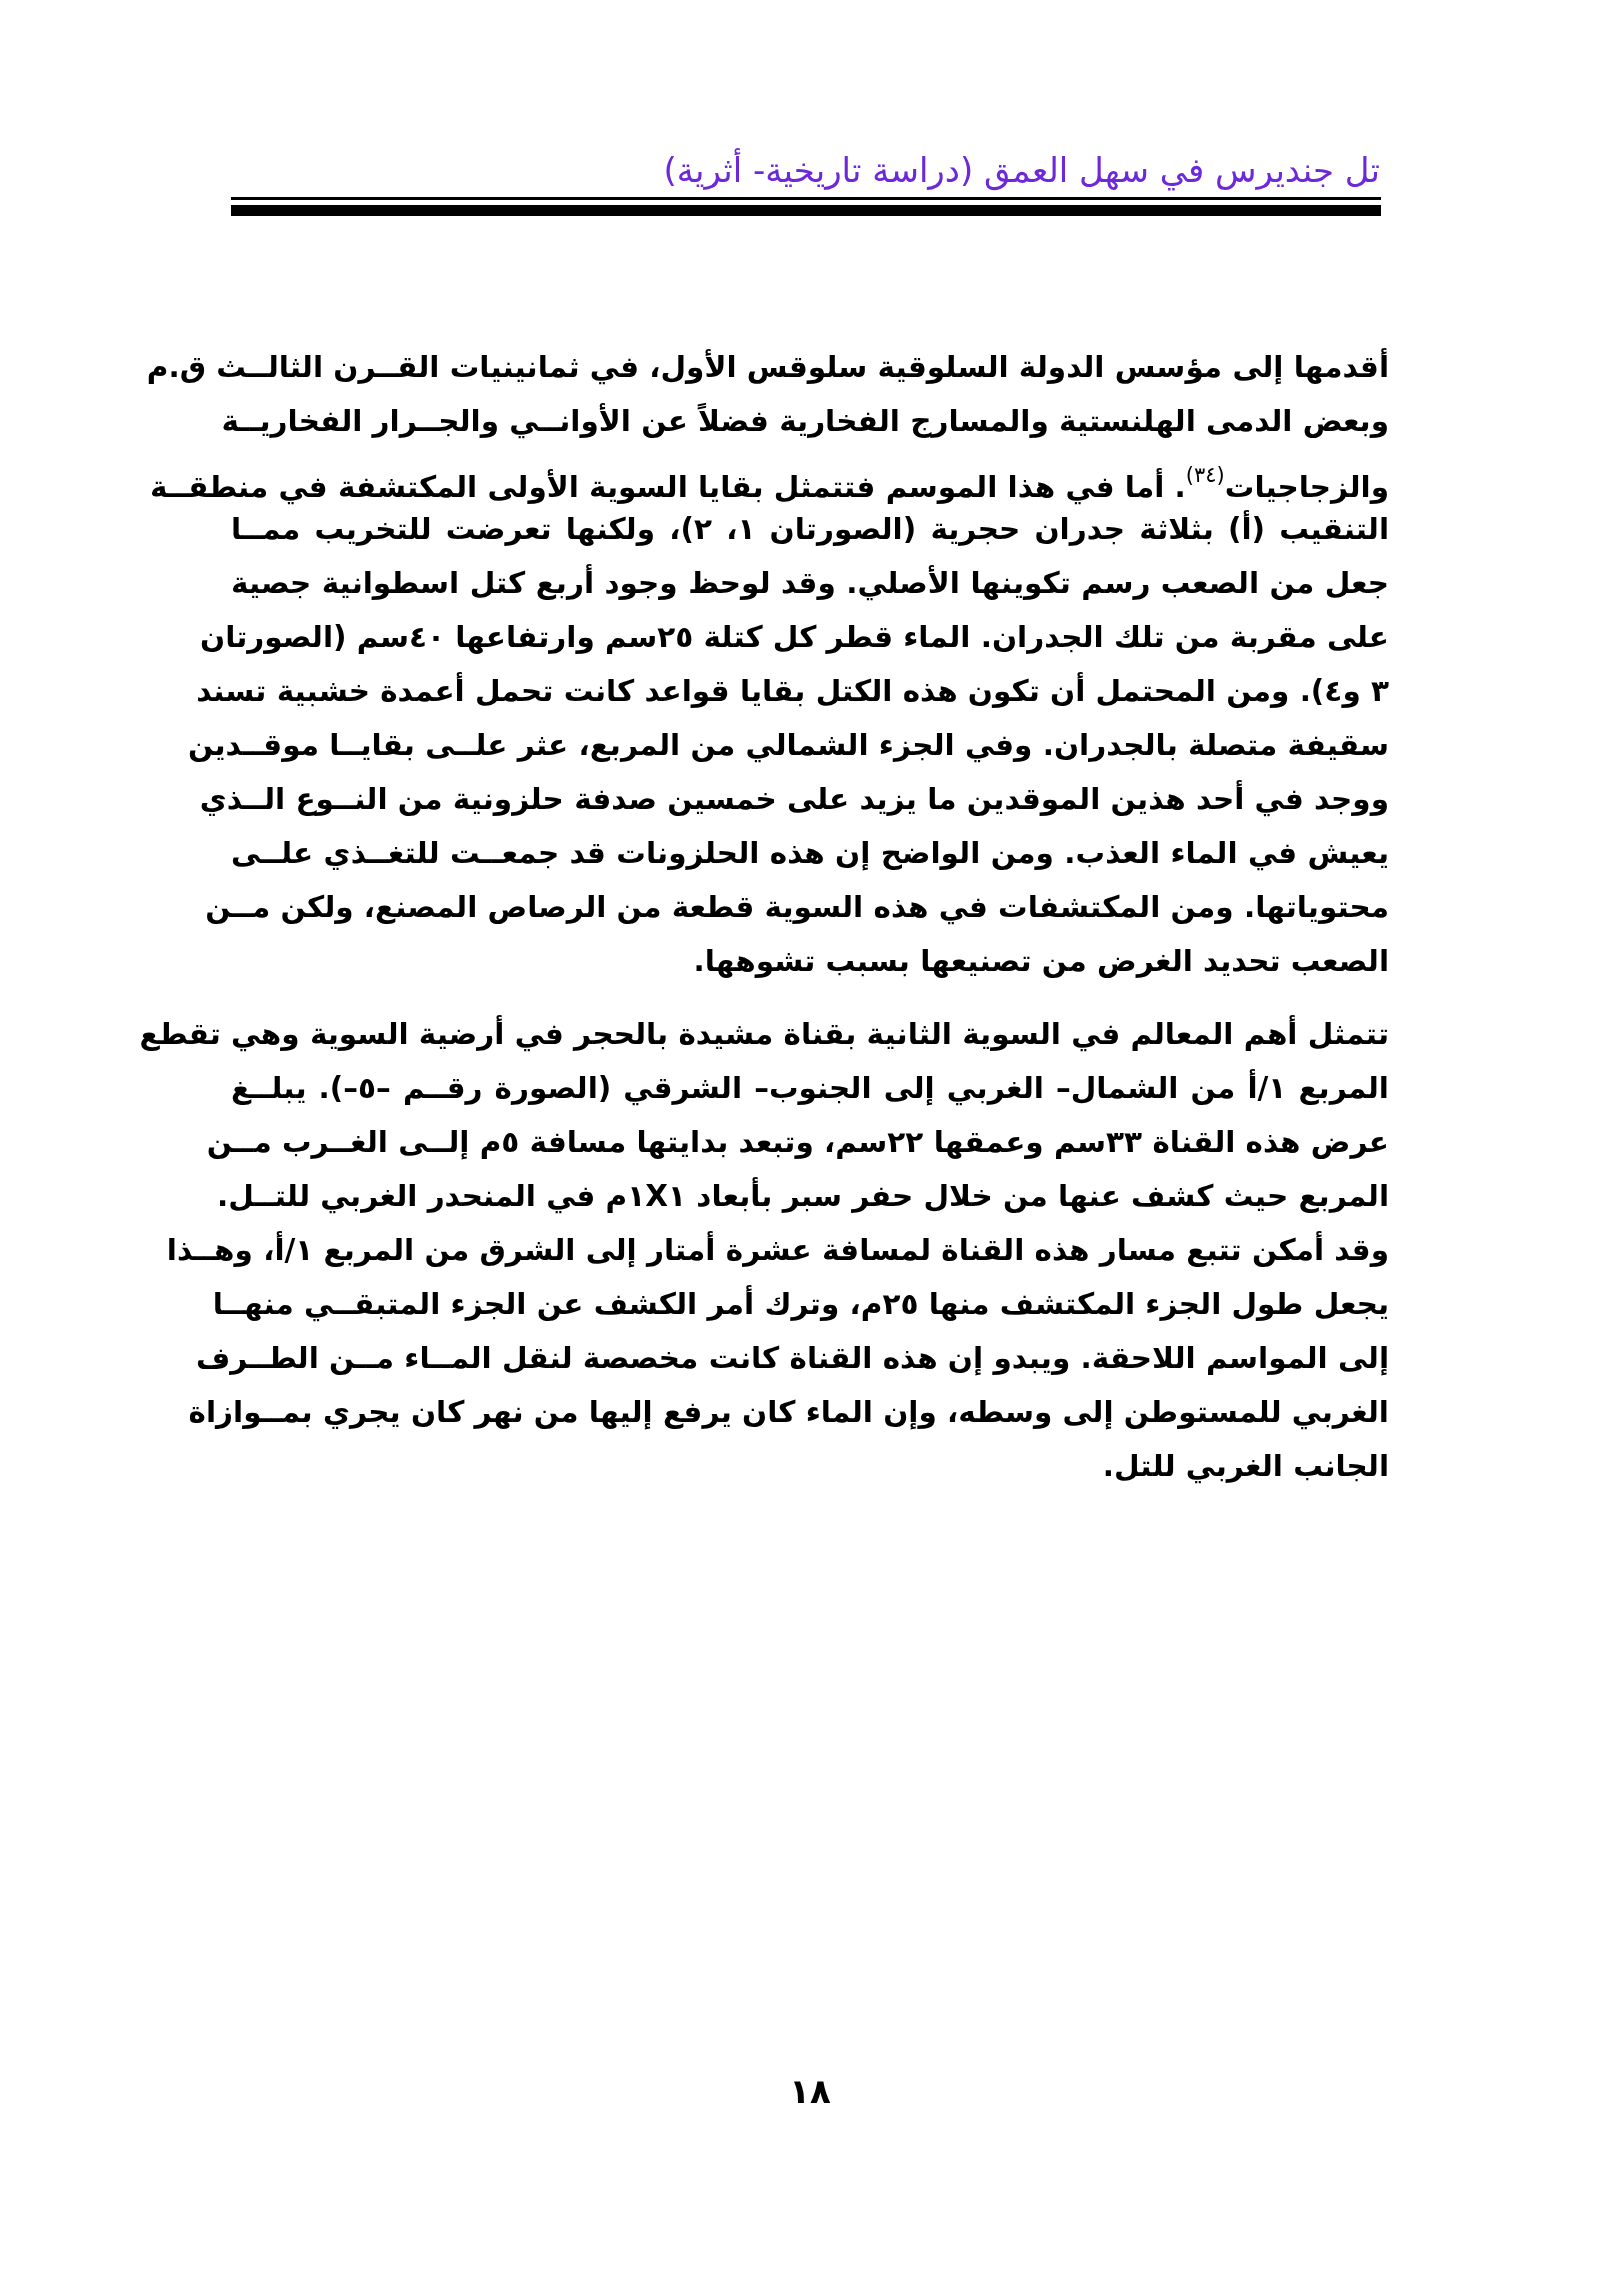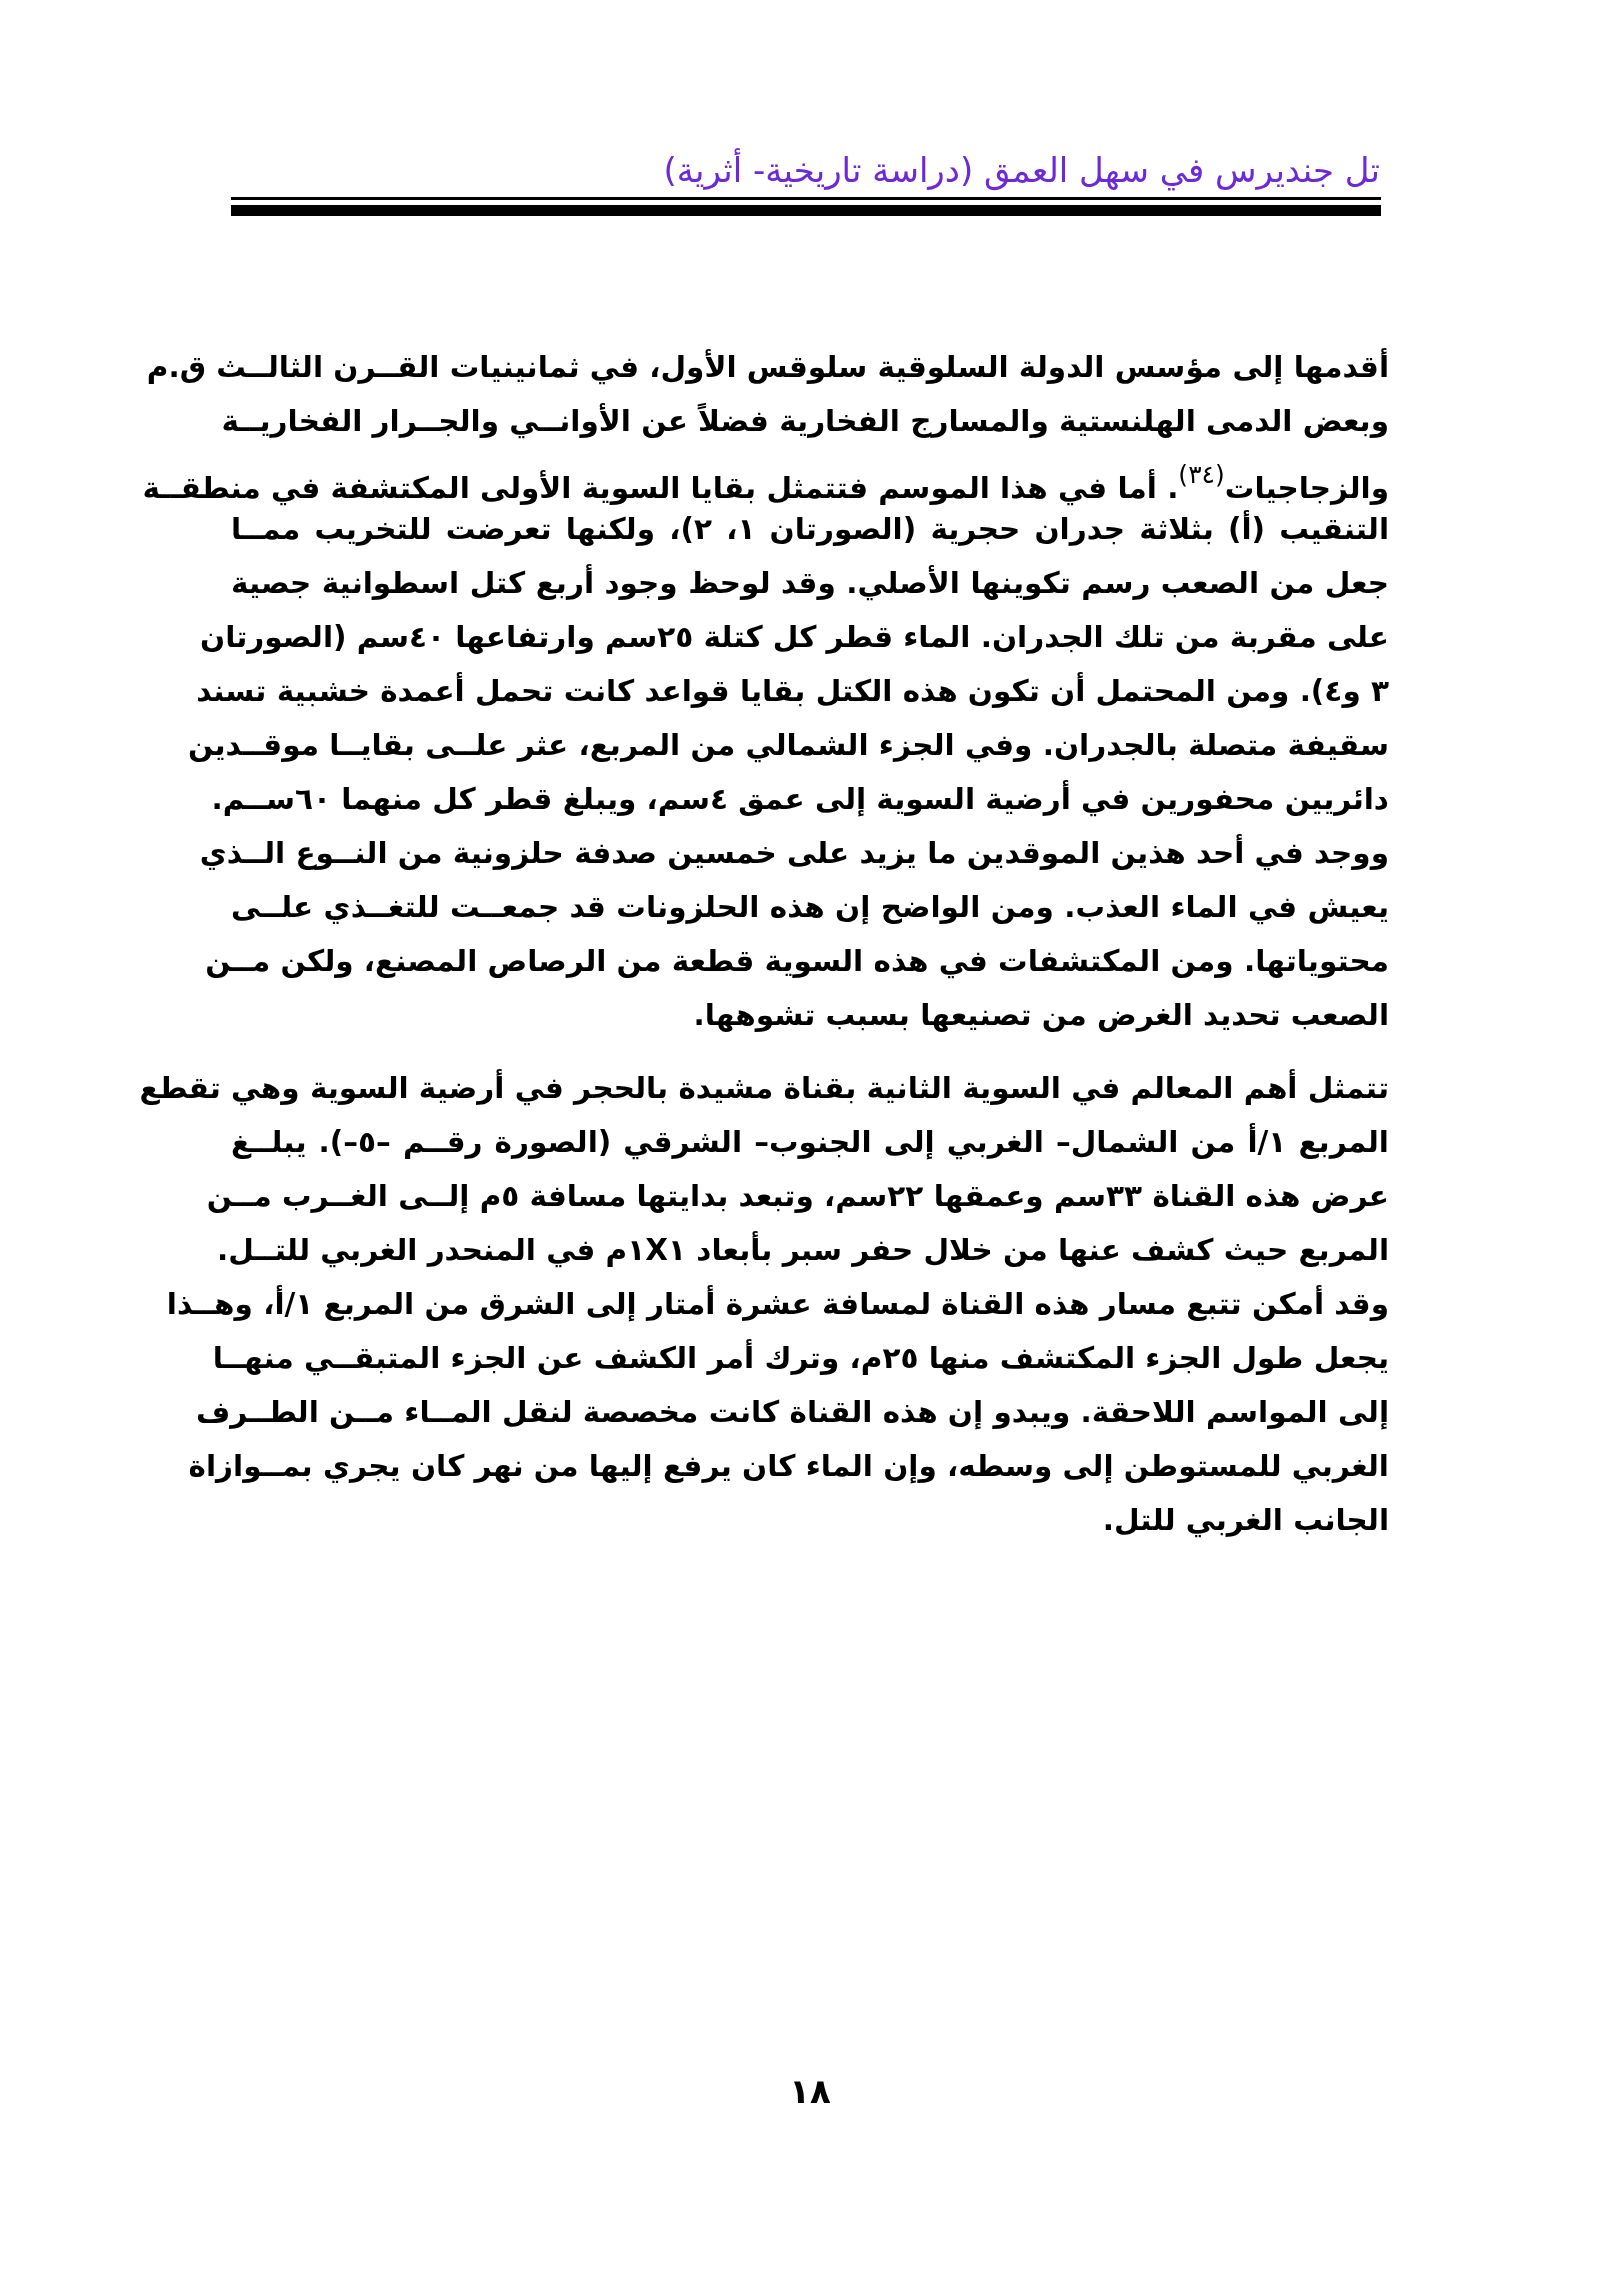--- a/index.html
+++ b/index.html
@@ -76,21 +76,21 @@
     line-height: 54px;
     white-space: nowrap;
     text-align: justify;
     text-align-last: justify;
     overflow: visible;
   }
   .line.last {
     text-align-last: right;
   }
   .footnote-ref {
-    font-size: 25px;
+    font-size: 21px;
     vertical-align: 15px;
     font-weight: normal;
   }
 
   
   .page-number {
     position: absolute;
     top: 2071px;
     left: 0;
     width: 1620px;
@@ -114,21 +114,20 @@
 
     <p class="paragraph">
       <span class="line">أقدمها إلى مؤسس الدولة السلوقية سلوقس الأول، في ثمانينيات القــرن الثالــث ق.م</span>
       <span class="line">وبعض الدمى الهلنستية والمسارج الفخارية فضلاً عن الأوانــي والجــرار الفخاريــة</span>
       <span class="line"><span>والزجاجيات</span><sup class="footnote-ref">(٣٤)</sup><span>. أما في هذا الموسم فتتمثل بقايا السوية الأولى المكتشفة في منطقــة</span></span>
       <span class="line">التنقيب (أ) بثلاثة جدران حجرية (الصورتان ١، ٢)، ولكنها تعرضت للتخريب ممــا</span>
       <span class="line">جعل من الصعب رسم تكوينها الأصلي. وقد لوحظ وجود أربع كتل اسطوانية جصية</span>
       <span class="line">على مقربة من تلك الجدران. الماء قطر كل كتلة ٢٥سم وارتفاعها ٤٠سم (الصورتان</span>
       <span class="line">٣ و٤). ومن المحتمل أن تكون هذه الكتل بقايا قواعد كانت تحمل أعمدة خشبية تسند</span>
       <span class="line">سقيفة متصلة بالجدران. وفي الجزء الشمالي من المربع، عثر علــى بقايــا موقــدين</span>
-      <span class="line">دائريين محفورين في أرضية السوية إلى عمق ٤سم، ويبلغ قطر كل منهما ٦٠ســم.</span>
       <span class="line">ووجد في أحد هذين الموقدين ما يزيد على خمسين صدفة حلزونية من النــوع الــذي</span>
       <span class="line">يعيش في الماء العذب. ومن الواضح إن هذه الحلزونات قد جمعــت للتغــذي علــى</span>
       <span class="line">محتوياتها. ومن المكتشفات في هذه السوية قطعة من الرصاص المصنع، ولكن مــن</span>
       <span class="line last">الصعب تحديد الغرض من تصنيعها بسبب تشوهها.</span>
     </p>
 
     <p class="paragraph">
       <span class="line">تتمثل أهم المعالم في السوية الثانية بقناة مشيدة بالحجر في أرضية السوية وهي تقطع</span>
       <span class="line">المربع ١/أ من الشمال– الغربي إلى الجنوب– الشرقي (الصورة رقــم –٥–). يبلــغ</span>
       <span class="line">عرض هذه القناة ٣٣سم وعمقها ٢٢سم، وتبعد بدايتها مسافة ٥م إلــى الغــرب مــن</span>

